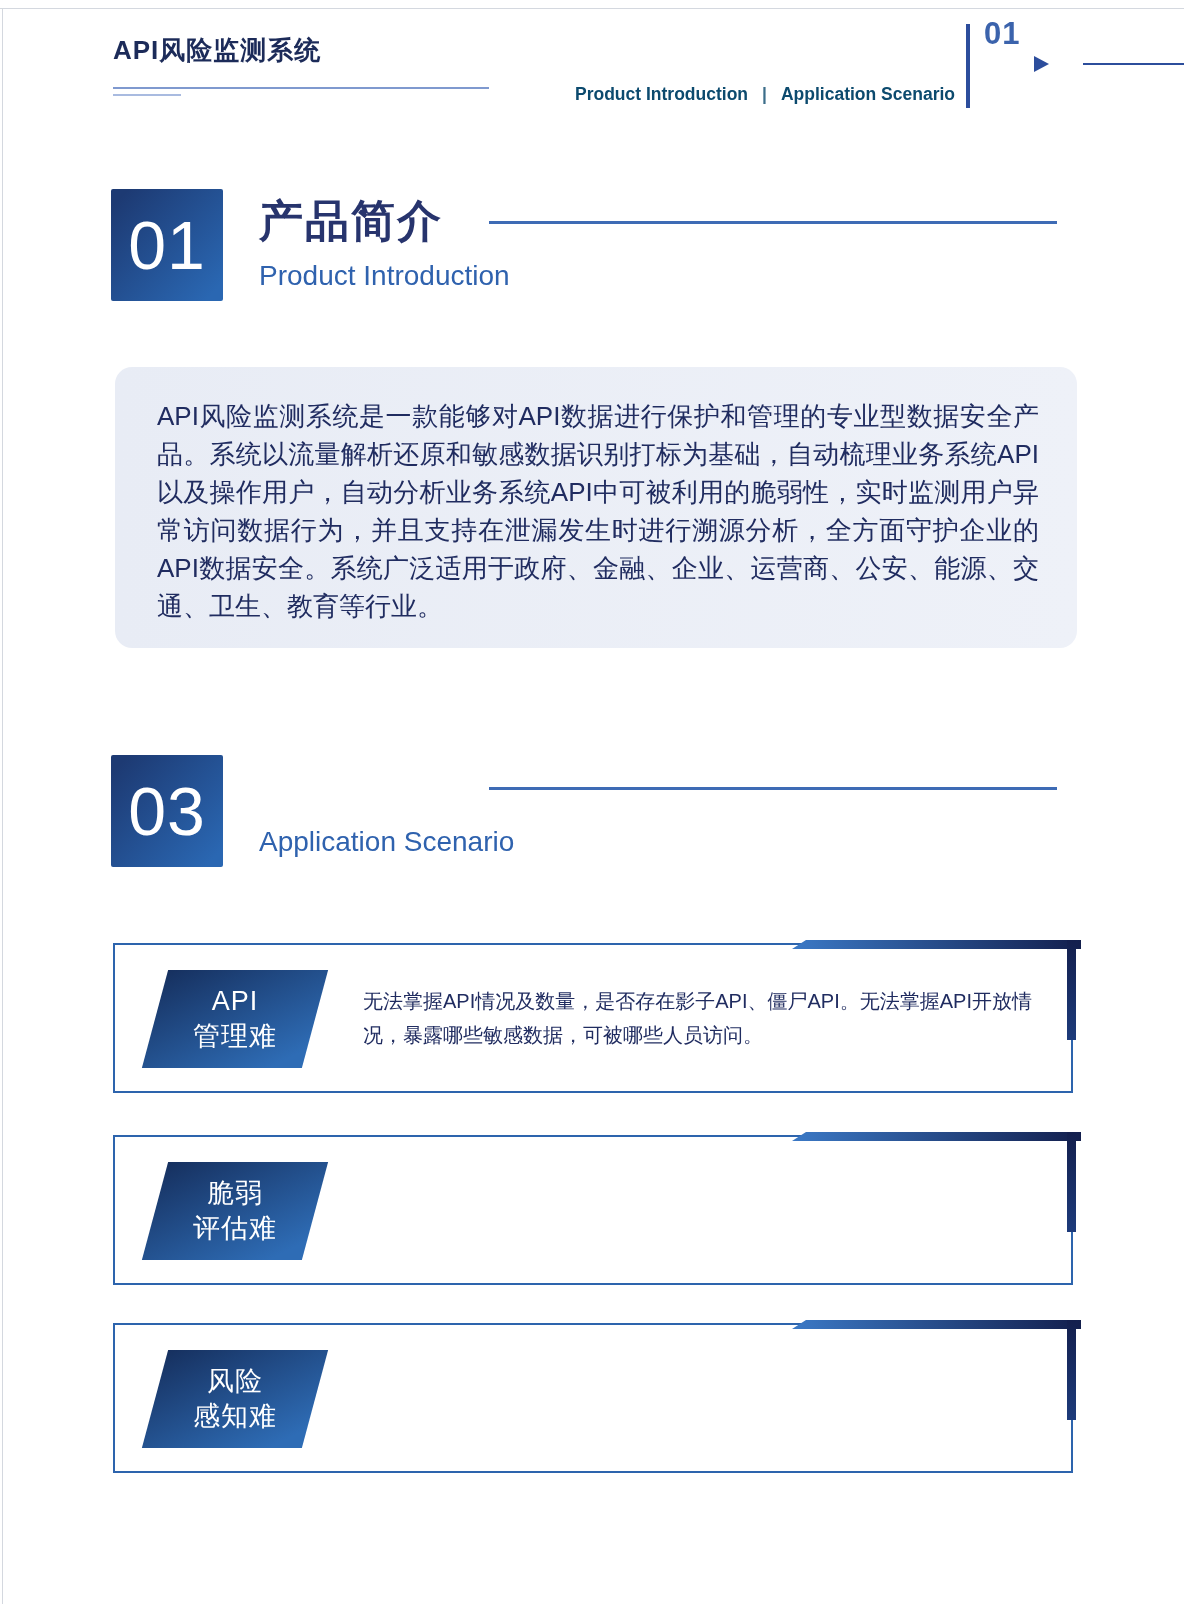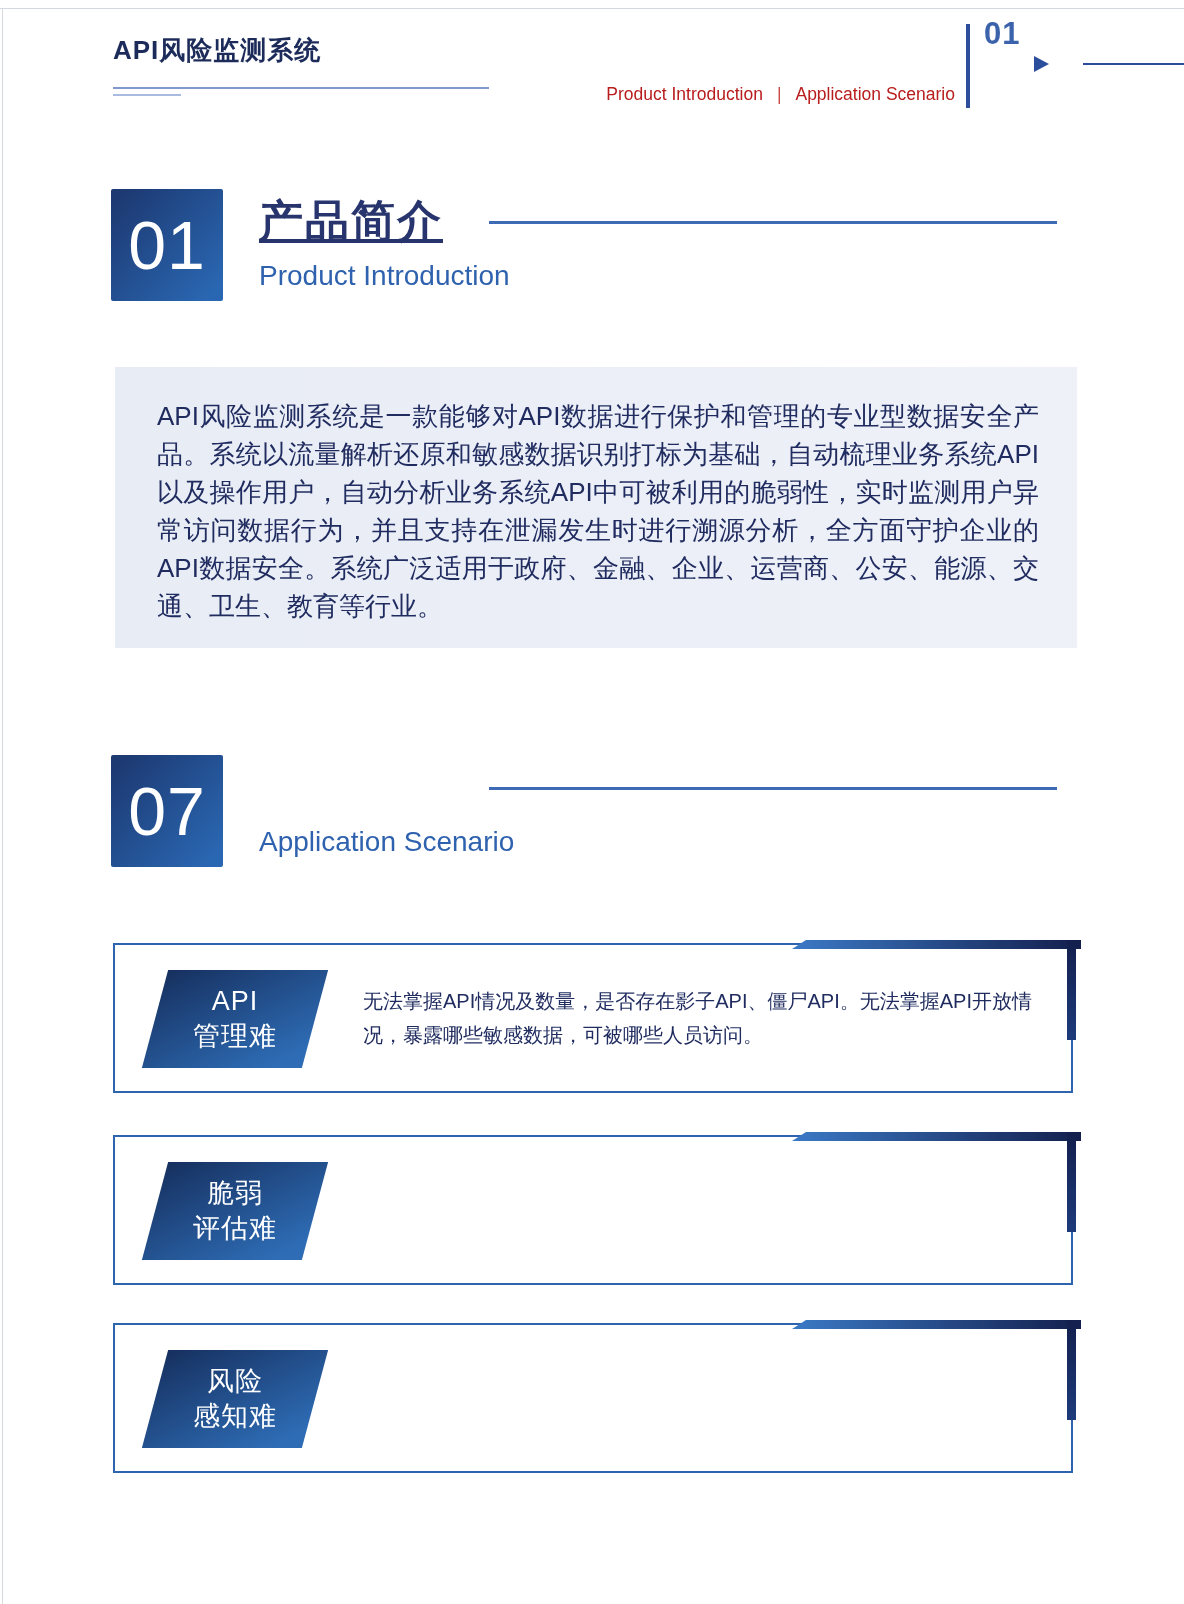--- a/index.html
+++ b/index.html
@@ -5,40 +5,40 @@
   html,body{margin:0;padding:0;background:#ffffff;}
   body{font-family:"Liberation Sans","DejaVu Sans",sans-serif;}
   .page{position:relative;width:1184px;height:1604px;background:#ffffff;overflow:hidden;}
   .edge-top{position:absolute;left:0;top:8px;width:1184px;height:1px;background:#d4d8df;}
   .edge-left{position:absolute;left:2px;top:8px;width:1px;height:1596px;background:#d4d8df;}
 
   
   .hdr-title{position:absolute;left:113px;top:33px;font-size:26px;font-weight:bold;color:#1c2b59;letter-spacing:1px;}
   .hdr-line-long{position:absolute;left:113px;top:87px;width:376px;height:2px;background:#7f99cf;}
   .hdr-line-short{position:absolute;left:113px;top:94px;width:68px;height:2px;background:#a9bbe0;}
-  .hdr-nav{position:absolute;left:400px;top:84px;width:555px;text-align:right;font-size:17.5px;color:#b91c1c;}
+  .hdr-nav{position:absolute;left:400px;top:84px;width:555px;text-align:right;font-size:17.5px;color:#0c4a6e;font-weight:bold;}
   .hdr-nav .sep{margin:0 14px;opacity:.8;}
   .hdr-vbar{position:absolute;left:966px;top:24px;width:4px;height:84px;background:#2c4d9c;}
   .hdr-pagenum{position:absolute;left:984px;top:16px;font-size:31px;font-weight:600;color:#3b63ac;letter-spacing:1px;}
   .hdr-triangle{position:absolute;left:1034px;top:56px;width:0;height:0;border-left:15px solid #2c4d9c;border-top:8.5px solid transparent;border-bottom:8.5px solid transparent;}
   .hdr-hline{position:absolute;left:1083px;top:63px;width:101px;height:2px;background:#2c4d9c;}
 
   
   .sq{position:absolute;left:111px;width:112px;height:112px;border-radius:2px;
       background:linear-gradient(133deg,#1d3a73 8%,#2a67b2 92%);
       display:flex;align-items:center;justify-content:center;}
   .sq span{color:#ffffff;font-size:68px;font-weight:400;letter-spacing:1px;line-height:1;}
-  .sec-title{position:absolute;left:259px;font-size:44px;font-weight:bold;color:#27346d;letter-spacing:2px;line-height:1;text-decoration:underline;}
+  .sec-title{position:absolute;left:259px;font-size:44px;font-weight:bold;color:#27346d;letter-spacing:2px;line-height:1;}
   .sec-line{position:absolute;left:489px;width:568px;height:3px;background:#3e6bb5;}
   .sec-sub{position:absolute;left:259px;font-size:28px;color:#2f62ae;line-height:1;}
 
   
   .panel{position:absolute;left:115px;top:367px;width:962px;height:281px;
          background:linear-gradient(90deg,#e8ecf5,#eef1f8);box-sizing:border-box;
-         padding:30px 38px 0 42px;}
+         padding:30px 38px 0 42px;border-radius:17px;}
   .panel p{margin:0;font-size:26px;line-height:38px;color:#202c60;text-align:justify;}
 
   
   .card{position:absolute;left:113px;width:960px;height:150px;box-sizing:border-box;
         background:#ffffff;border:2px solid #2d64ad;}
   .accent-top{position:absolute;top:-5px;left:677px;width:289px;height:9px;
         background:linear-gradient(90deg,#3b79c6,#131f4d);
         clip-path:polygon(14px 0,100% 0,100% 100%,0 100%);}
   .accent-right{position:absolute;top:-5px;right:-5px;width:9px;height:100px;
         background:linear-gradient(180deg,#131f4d,#1d3b7b);}
@@ -77,21 +77,21 @@
   </div>
   <div class="sec-title" style="top:199px;">产品简介</div>
   <div class="sec-line" style="top:221px;"></div>
   <div class="sec-sub" style="top:262px;">Product Introduction</div>
 
   <div class="panel">
     <p>API风险监测系统是一款能够对API数据进行保护和管理的专业型数据安全产品。系统以流量解析还原和敏感数据识别打标为基础，自动梳理业务系统API以及操作用户，自动分析业务系统API中可被利用的脆弱性，实时监测用户异常访问数据行为，并且支持在泄漏发生时进行溯源分析，全方面守护企业的API数据安全。系统广泛适用于政府、金融、企业、运营商、公安、能源、交通、卫生、教育等行业。</p>
   </div>
 
   <div class="sq" style="top:755px;">
-    <span>07</span>
+    <span>03</span>
   </div>
   <div class="sec-line" style="top:787px;"></div>
   <div class="sec-sub" style="top:828px;">Application Scenario</div>
 
   <div class="card" style="top:943px;">
     <div class="accent-top"></div>
     <div class="accent-right"></div>
     <div class="pgram">
       <div class="label">
         <span>API</span>

